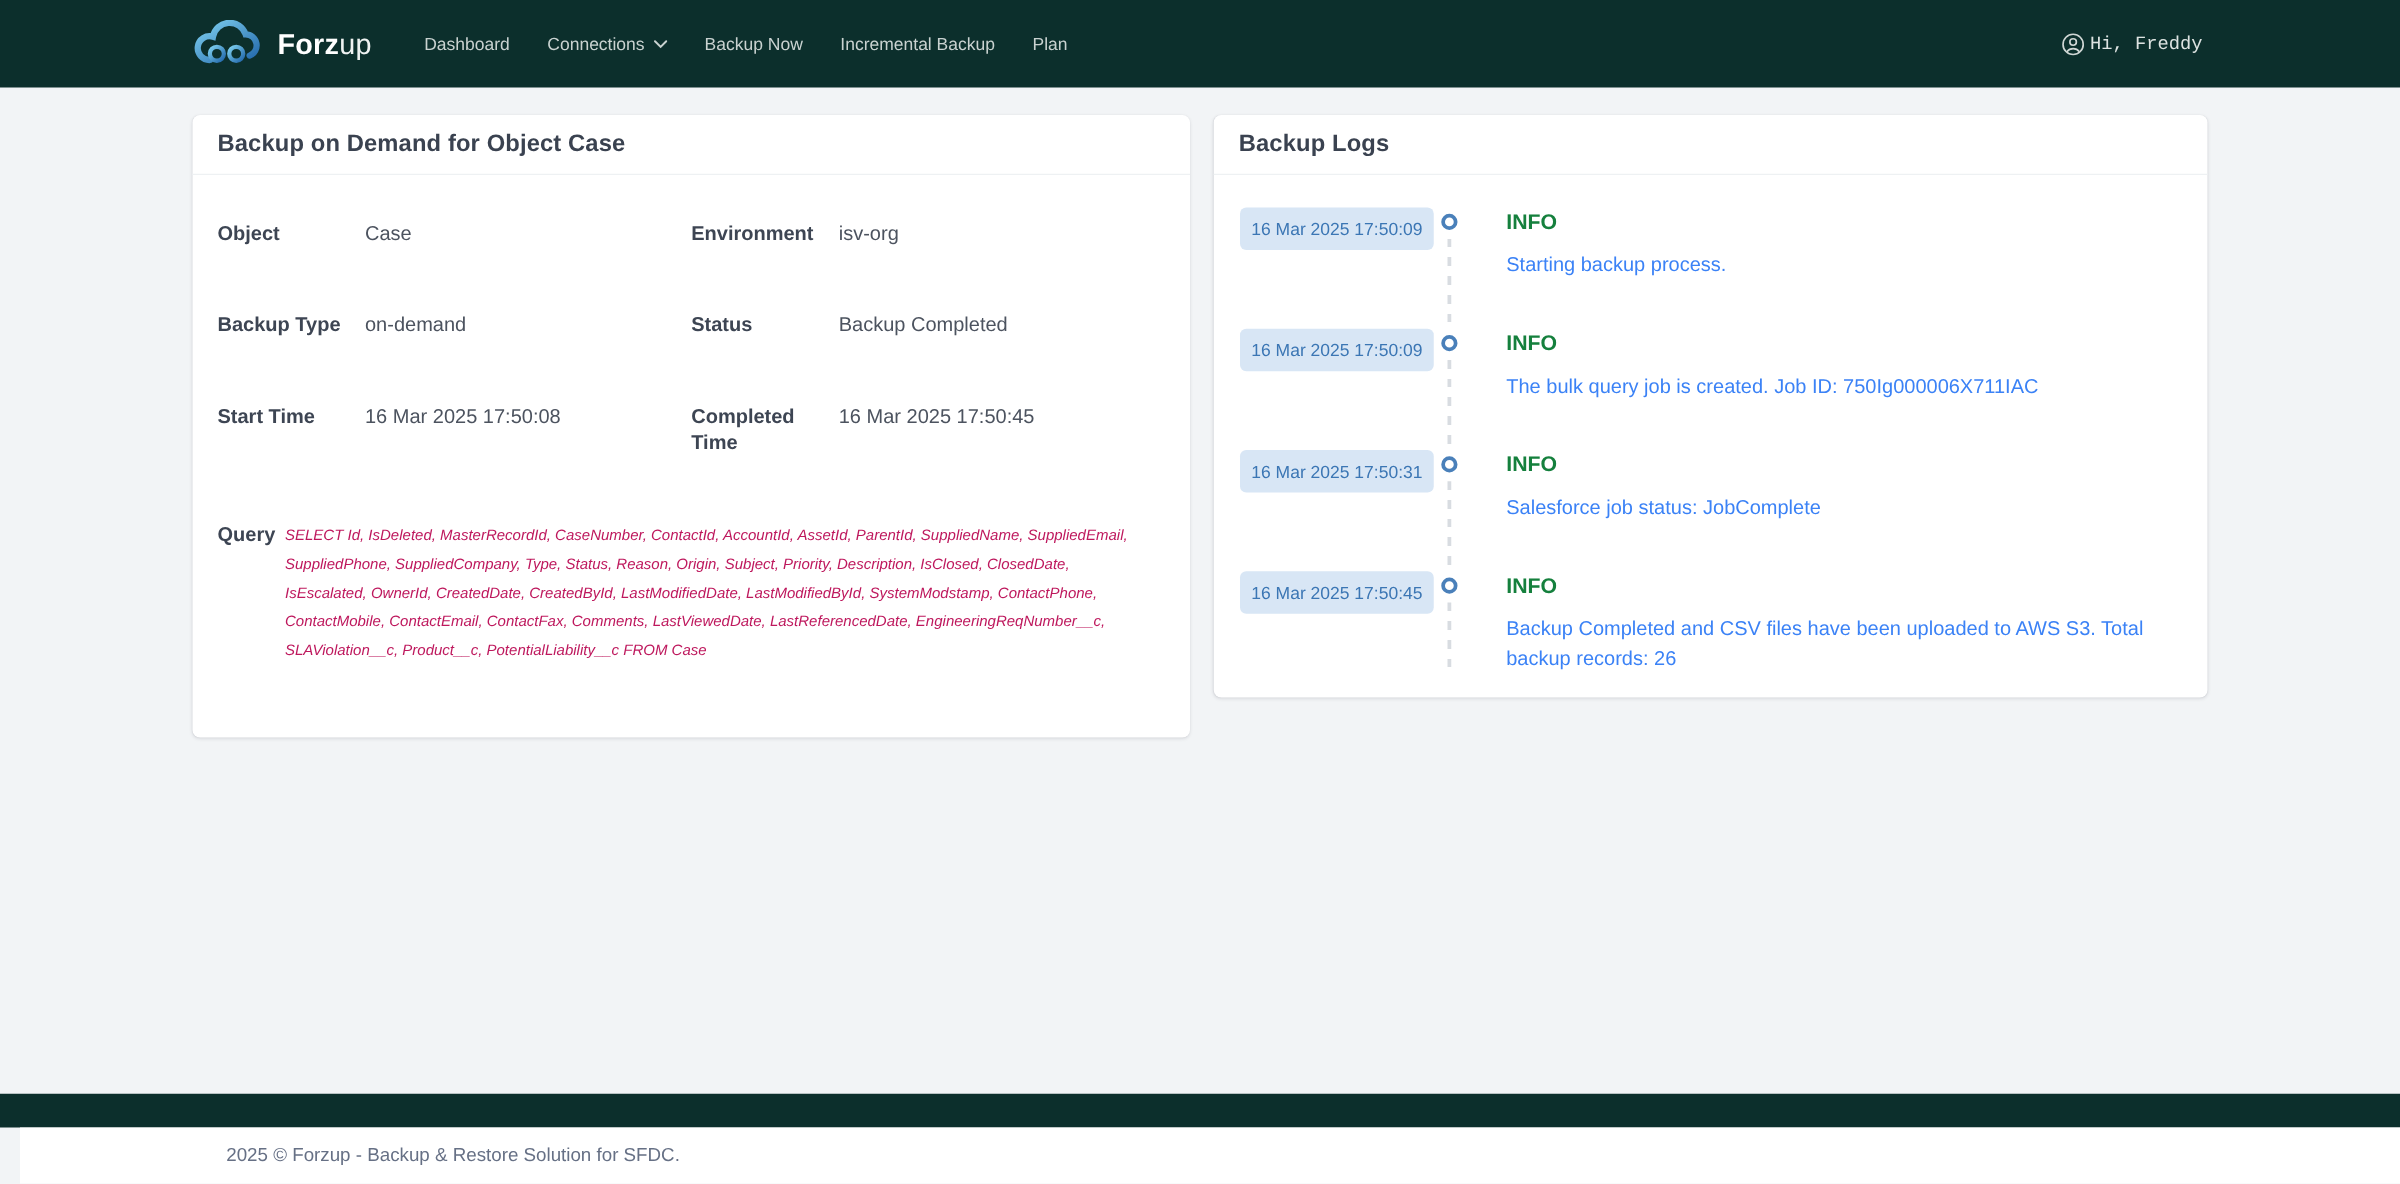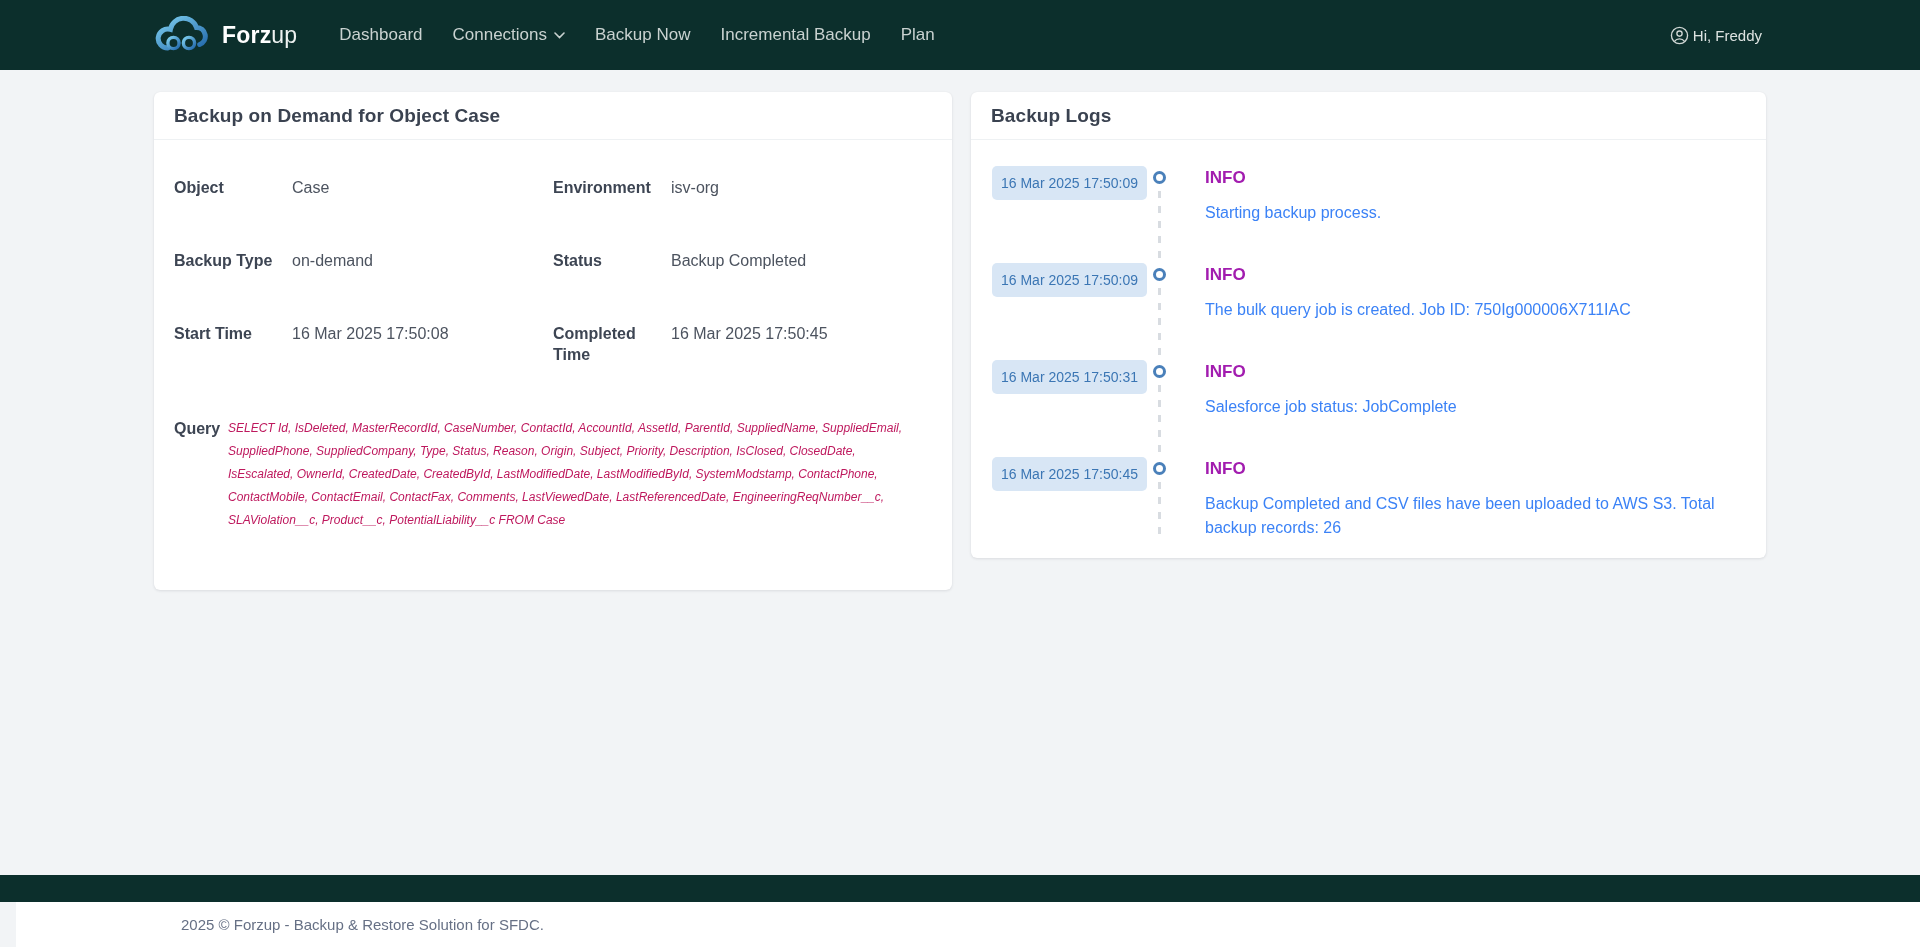--- a/index.html
+++ b/index.html
@@ -19,26 +19,26 @@
     align-items:center;
     padding:0 158px 0 155px;
     justify-content:space-between;
   }
   .brand { display:flex; align-items:center; gap:9px; margin-right:42px; cursor:pointer; }
   .brand-text { font-size:23px; letter-spacing:.2px; color:#ffffff; white-space:nowrap; }
   .brand-text .b { font-weight:700; }
   .brand-text .l { font-weight:400; color:#eef2f1; }
   .nav-links { display:flex; align-items:center; gap:30px; }
   .nav-link {
-    color:#c9d2d0; font-size:17px; line-height:70px;
+    color:#c9d2d0; font-size:14px; line-height:70px;
     white-space:nowrap; cursor:pointer; display:flex; align-items:center; gap:7px;
   }
   .nav-user {
     margin-left:auto; display:flex; align-items:center; gap:4px;
-    color:#dde3e1; font-size:15px; cursor:pointer; white-space:nowrap;
+    color:#dde3e1; font-size:15px; cursor:pointer; white-space:nowrap;font-family:Liberation Mono, monospace;
   }
 
   
   .main { padding:22px 104px 0 154px; display:flex; gap:19px; align-items:flex-start; }
   .card {
     background:#ffffff; border-radius:6px;
     box-shadow:0 1px 3px rgba(16,24,40,.10), 0 0 1px rgba(16,24,40,.06);
   }
   .card-header {
     height:48px; display:flex; align-items:center;
@@ -80,21 +80,21 @@
   .log-node {
     width:13px; height:13px; border-radius:50%;
     border:3px solid #4a80ba; background:#ffffff; margin-top:5px; flex:none;
   }
   .log-connector {
     width:3px; flex:1 1 auto; margin-top:7px; margin-bottom:2px;
     background:repeating-linear-gradient(to bottom, #d8dce1 0 7px, transparent 7px 15px);
   }
   .log-entry.last .log-connector { flex:0 0 52px; }
   .log-content { flex:1; padding-left:25px; }
-  .log-level { font-size:17px; font-weight:700; color:#a21caf; line-height:20px; margin-top:2px; }
+  .log-level { font-size:17px; font-weight:700; color:#15803d; line-height:20px; margin-top:2px; }
   .log-message { margin-top:13px; font-size:16px; color:#3b82f6; line-height:24px; max-width:560px; }
 
   
   .footer-band {
     position:absolute; left:0; right:0; bottom:45px; height:27px;
     background:#0c2f2c;
   }
   .page-footer {
     position:absolute; left:16px; right:0; bottom:0; height:45px;
     background:#ffffff; display:flex; align-items:center;

